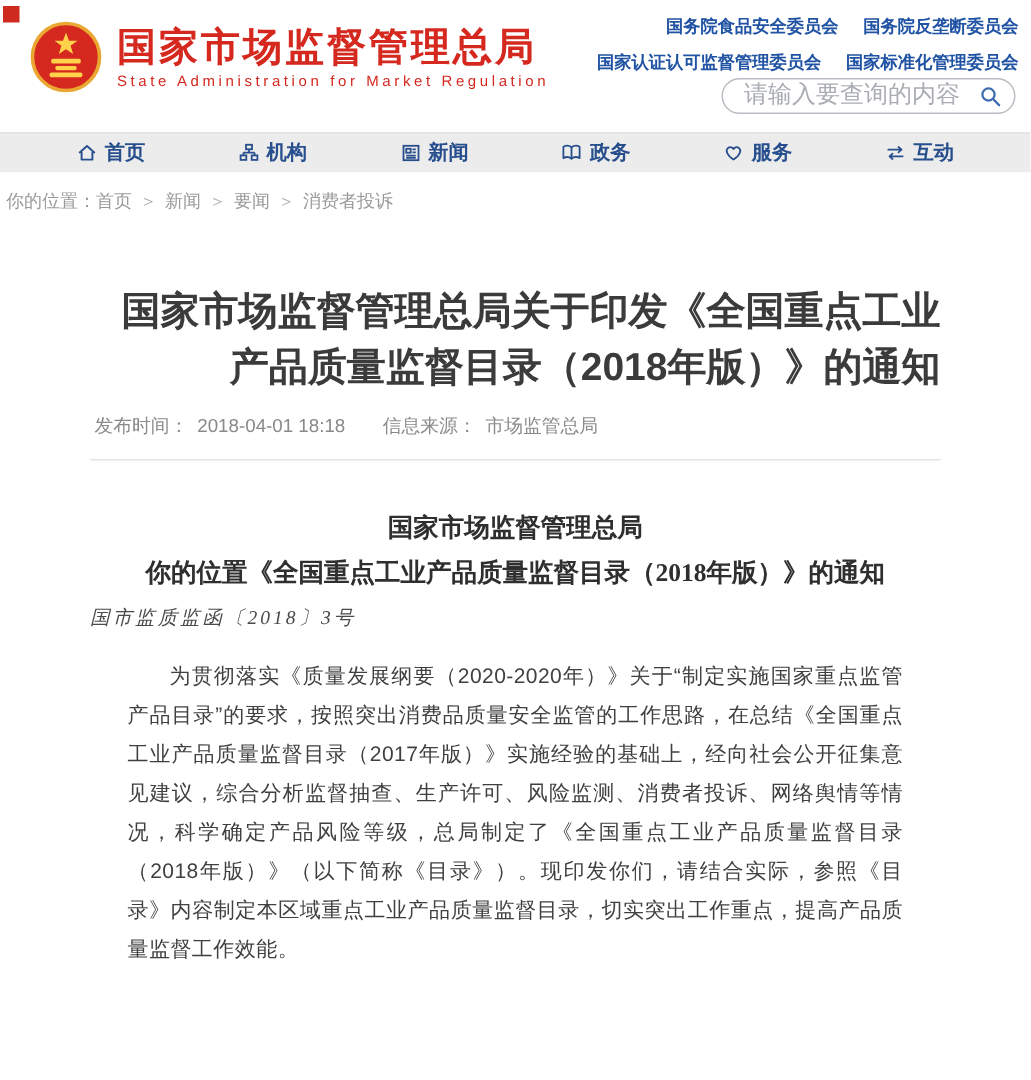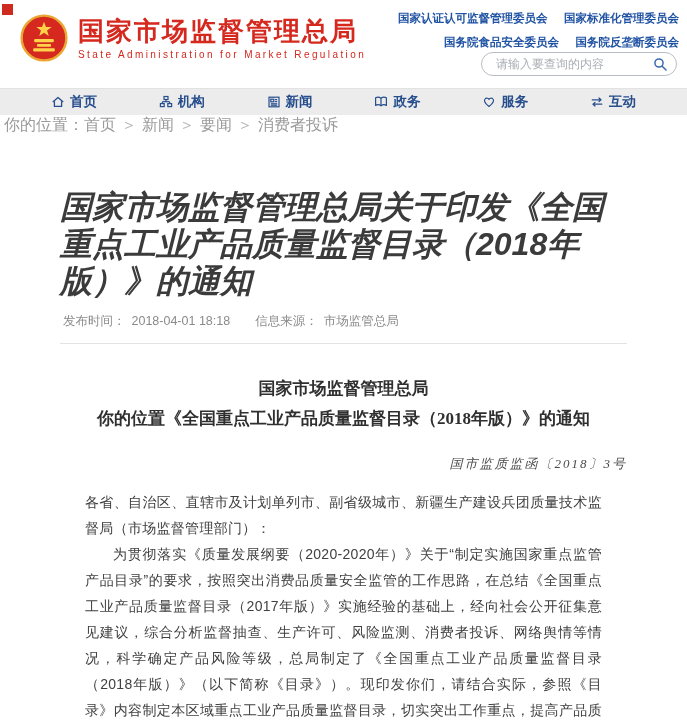--- a/index.html
+++ b/index.html
@@ -18,44 +18,44 @@
   .brand-text { margin-left:10px; }
   .brand-title { color:#d5281e; font-size:26px; font-weight:bold; letter-spacing:2px; line-height:30px; }
   .brand-sub { color:#d5281e; font-size:10px; letter-spacing:2.4px; margin-top:3px; }
 
   .top-links { position:absolute; right:8px; top:8px; text-align:right; }
   .top-links-row { margin-bottom:6px; }
   .top-link { color:#2053a3; font-size:11.5px; font-weight:bold; text-decoration:none; margin-left:12px; white-space:nowrap; cursor:pointer; }
 
   .search-box { position:absolute; right:10px; top:52px; width:196px; height:24px;
     border:1px solid #b9bec4; border-radius:12px; display:flex; align-items:center; padding:0 8px 0 12px; background:#fff; }
-  .search-input { flex:1; border:none; outline:none; font-size:12px; color:#8b5cf6; background:transparent; min-width:0; }
+  .search-input { flex:1; border:none; outline:none; font-size:16px; color:#8b5cf6; background:transparent; min-width:0; }
   .search-input::placeholder { color:#a9adb3; }
   .search-icon { width:15px; height:15px; flex:0 0 auto; cursor:pointer; }
 
   
   .nav { height:27px; background:#ececec; display:flex; align-items:center; justify-content:space-around; padding:0 20px; border-top:1px solid #e2e2e2; }
   .nav-item { display:flex; align-items:center; gap:5px; color:#274e8d; font-size:13.5px; font-weight:bold; cursor:pointer; }
   .nav-icon { width:14px; height:14px; display:block; }
 
   
-  .breadcrumb { height:28px; display:flex; align-items:flex-start; padding-left:4px; font-size:16px; color:#9a9a9a; background:#fff; }
+  .breadcrumb { height:28px; display:flex; align-items:flex-end; padding-left:4px; font-size:12px; color:#9a9a9a; background:#fff; }
   .crumb { color:#9a9a9a; cursor:pointer; text-decoration:none; }
   .crumb-sep { margin:0 5px; color:#b0b0b0; }
 
   
   .content { margin:0 60px; }
-  .article-title { width:100%; margin:46px auto 0; font-size:32px; line-height:37px; font-weight:bold; color:#3b3b3b; text-align:left;font-style:italic; }
+  .article-title { width:100%; margin:46px auto 0; font-size:26px; line-height:37px; font-weight:bold; color:#3b3b3b; text-align:right; }
   .meta { margin-top:13px; text-align:left; font-size:12.5px; color:#8a8a8a; }
   .meta span { margin:0 3px; }
   .meta .gap { margin-left:22px; }
   .meta-divider { margin-top:13px; border-bottom:1px solid #e3e3e3; }
 
   .doc-head { margin-top:30px; text-align:center; font-family:"Liberation Serif","DejaVu Serif",serif; font-weight:bold; color:#2f2f2f; font-size:17px; line-height:30px; }
-  .doc-number { margin-top:21px; text-align:right; font-family:"Liberation Serif","DejaVu Serif",serif; font-style:italic; font-size:13px; color:#4a4a4a; letter-spacing:2px; }
+  .doc-number { margin-top:6px; text-align:left; font-family:"Liberation Serif","DejaVu Serif",serif; font-style:italic; font-size:13px; color:#4a4a4a; letter-spacing:2px; }
 
   .doc-body { padding:0 25px; margin-top:16px; font-size:14px; line-height:26px; color:#404040; text-align:justify; letter-spacing:0.3px; }
   .doc-body p { margin:0; }
   .indent { text-indent:2em; }
 </style>
 </head>
 <body>
 
 <div class="header">
   <div class="corner-mark"></div>
@@ -71,26 +71,26 @@
       </svg>
     </span>
     <span class="brand-text">
       <div class="brand-title">国家市场监督管理总局</div>
       <div class="brand-sub">State Administration for Market Regulation</div>
     </span>
   </div>
 
   <div class="top-links">
     <div class="top-links-row">
+      <a class="top-link">国务院食品安全委员会</a>
+      <a class="top-link">国务院反垄断委员会</a>
+    </div>
+    <div class="top-links-row">
       <a class="top-link">国家认证认可监督管理委员会</a>
       <a class="top-link">国家标准化管理委员会</a>
-    </div>
-    <div class="top-links-row">
-      <a class="top-link">国务院食品安全委员会</a>
-      <a class="top-link">国务院反垄断委员会</a>
     </div>
   </div>
 
   <div class="search-box">
     <input class="search-input" type="text" placeholder="请输入要查询的内容" style="">
     <span class="search-icon">
       <svg viewBox="0 0 14 14" width="15" height="15" fill="none" stroke="#3a6ab0" stroke-width="1.4" stroke-linecap="round">
         <circle cx="5.6" cy="5.6" r="3.8"></circle>
         <line x1="8.6" y1="8.6" x2="12.2" y2="12.2"></line>
       </svg>
@@ -169,17 +169,16 @@
   <div class="meta">
     <span>发布时间：</span><span>2018-04-01 18:18</span><span class="gap">信息来源：</span><span>市场监管总局</span>
   </div>
   <div class="meta-divider"></div>
 
   <div class="doc-head">国家市场监督管理总局</div>
   <div class="doc-head" style="margin-top:0">你的位置《全国重点工业产品质量监督目录（2018年版）》的通知</div>
   <div class="doc-number">国市监质监函〔2018〕3号</div>
 
   <div class="doc-body">
-    <p>各省、自治区、直辖市及计划单列市、副省级城市、新疆生产建设兵团质量技术监督局（市场监督管理部门）：</p>
     <p class="indent">为贯彻落实《质量发展纲要（2020-2020年）》关于“制定实施国家重点监管产品目录”的要求，按照突出消费品质量安全监管的工作思路，在总结《全国重点工业产品质量监督目录（2017年版）》实施经验的基础上，经向社会公开征集意见建议，综合分析监督抽查、生产许可、风险监测、消费者投诉、网络舆情等情况，科学确定产品风险等级，总局制定了《全国重点工业产品质量监督目录（2018年版）》（以下简称《目录》）。现印发你们，请结合实际，参照《目录》内容制定本区域重点工业产品质量监督目录，切实突出工作重点，提高产品质量监督工作效能。</p>
   </div>
 
 </div>
 
 </body></html>

